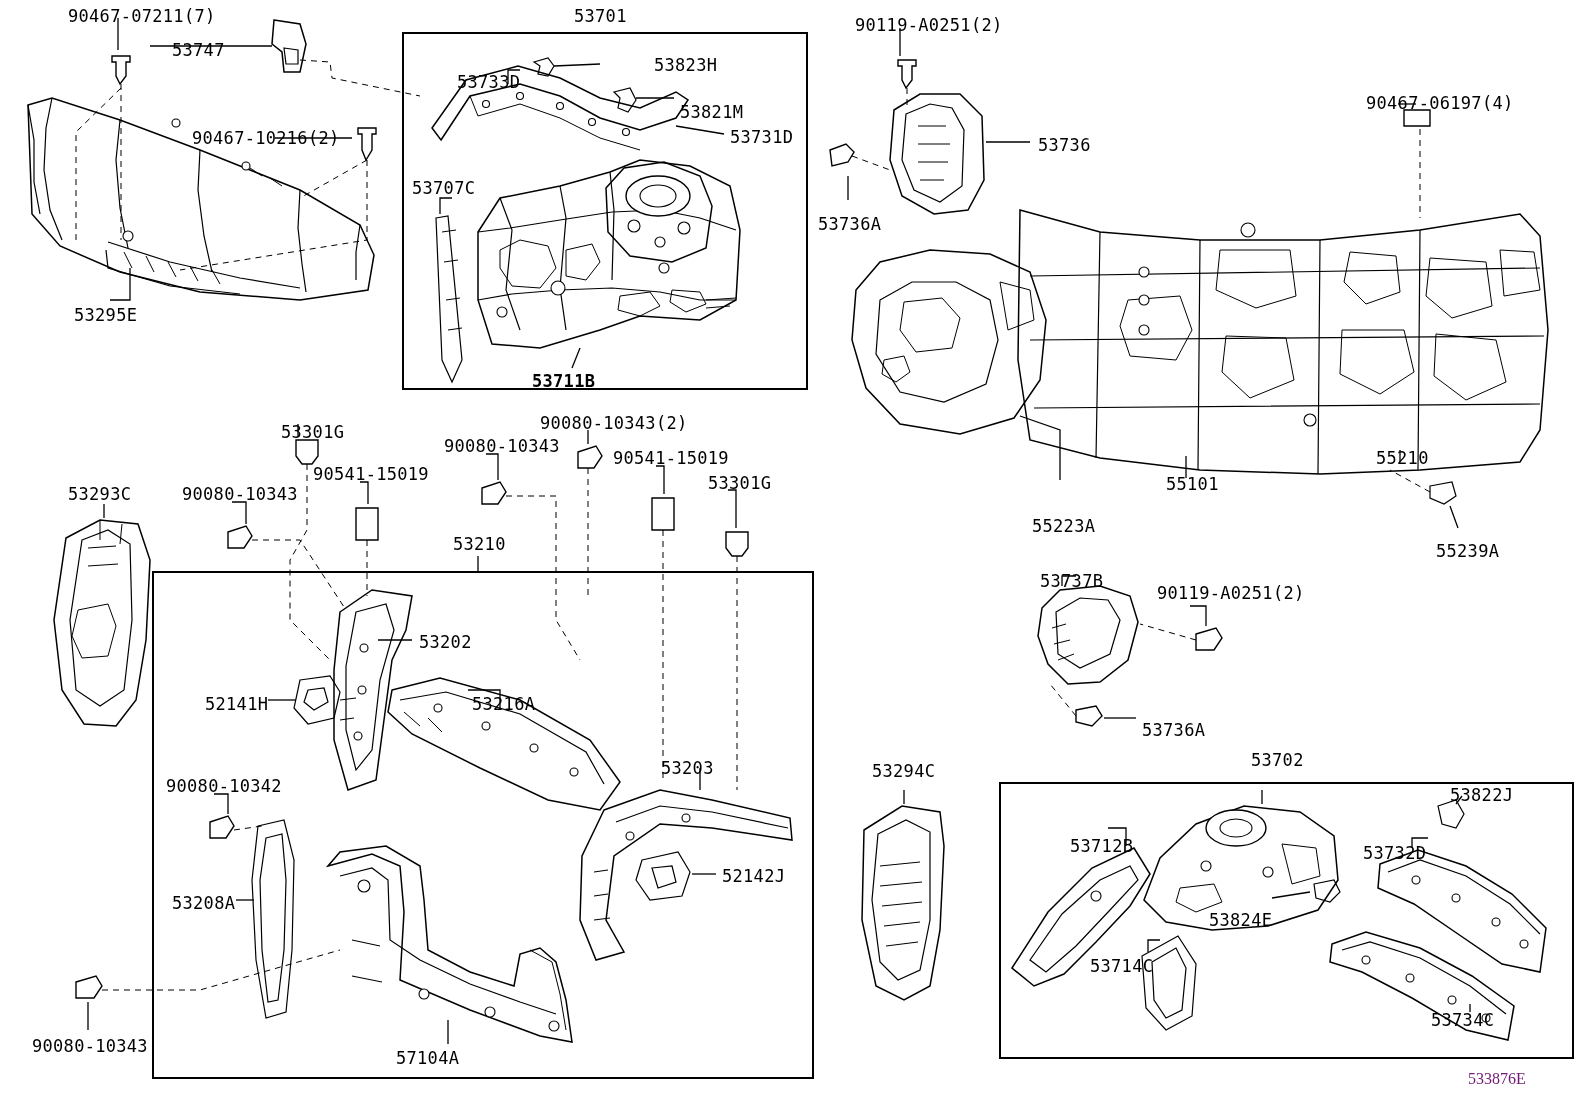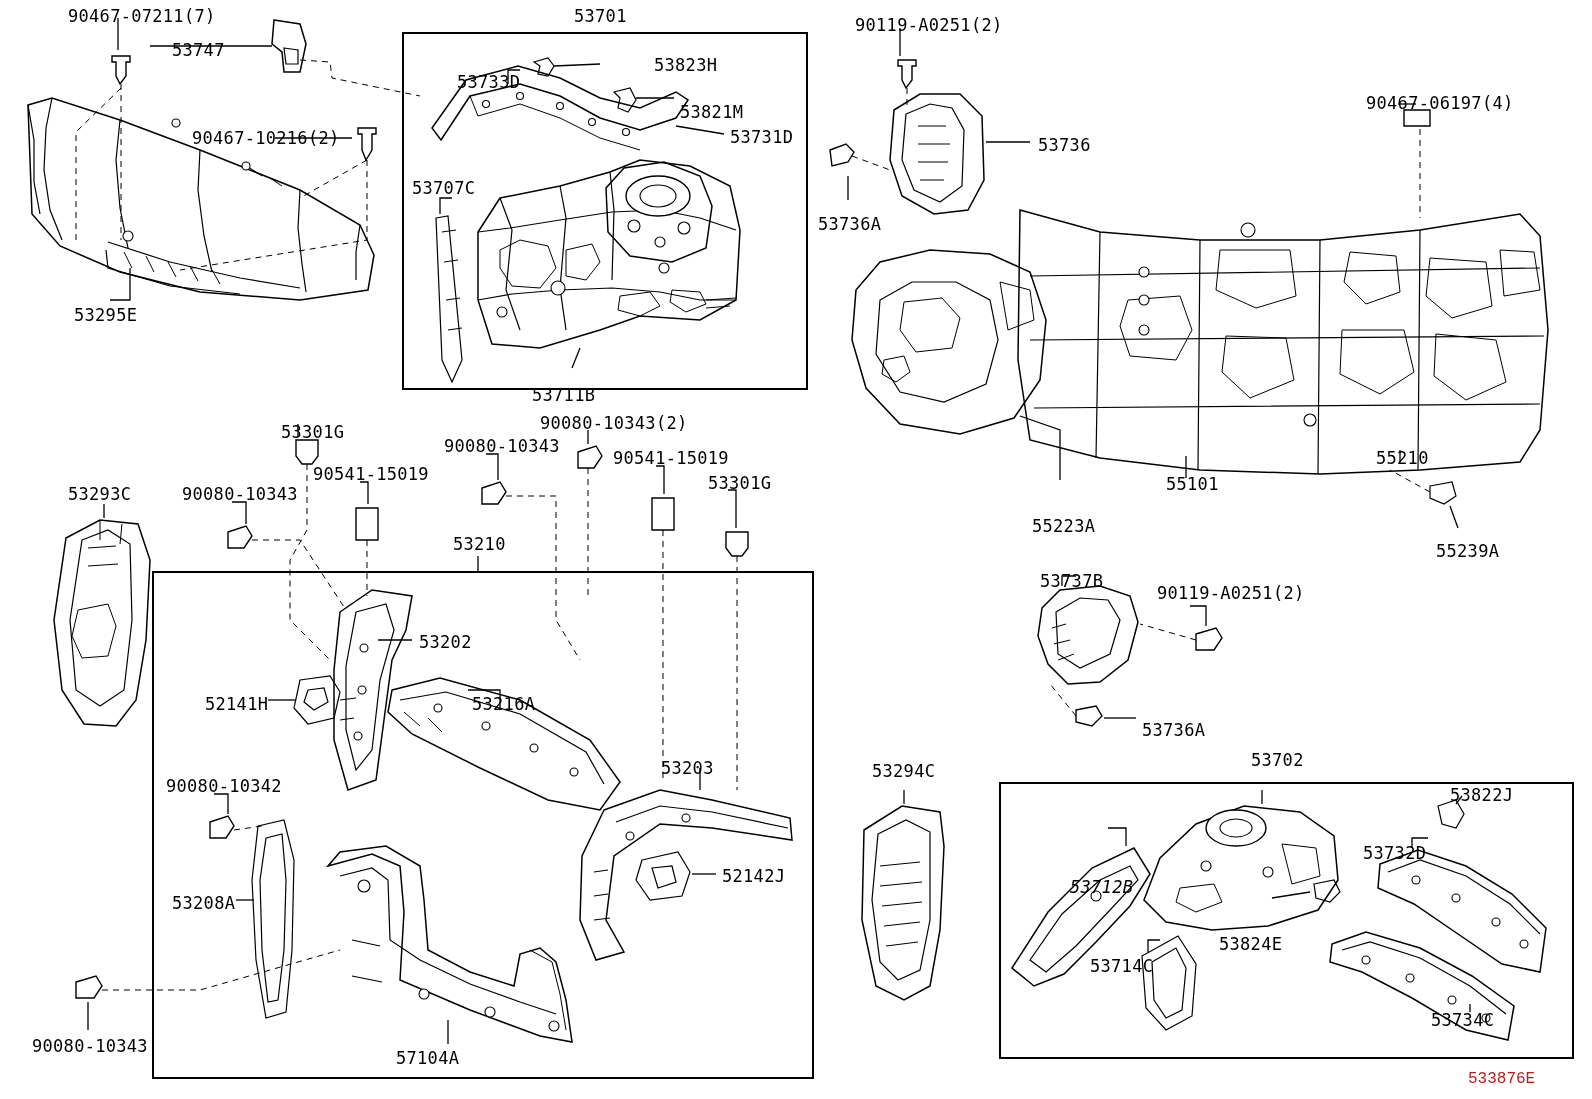--- a/index.html
+++ b/index.html
@@ -19,23 +19,23 @@
     position: absolute;
     font-family: "DejaVu Sans Mono", monospace;
     font-size: 17px;
     letter-spacing: 0.3px;
     color: #000000;
     white-space: nowrap;
     line-height: 1;
   }
   .sheetcode {
     position: absolute;
-    font-family: Liberation Mono, monospace;
+    font-family: Liberation Serif, serif;
     font-size: 16px;
-    color: #b91c1c;
+    color: #701a75;
     white-space: nowrap;
   }
   .box {
     position: absolute;
     border: 2px solid #000000;
     box-sizing: border-box;
     background: transparent;
   }
   svg.art {
     position: absolute;
@@ -372,21 +372,21 @@
   <div class="lbl" style="left:607px;top:57px;margin-left:47px;">53823H</div>
   <div class="lbl" style="left:680px;top:104px;">53821M</div>
   <div class="lbl" style="left:730px;top:129px;">53731D</div>
   <div class="lbl" style="left:855px;top:17px;">90119-A0251(2)</div>
   <div class="lbl" style="left:1038px;top:137px;">53736</div>
   <div class="lbl" style="left:818px;top:216px;">53736A</div>
   <div class="lbl" style="left:1366px;top:95px;">90467-06197(4)</div>
   <div class="lbl" style="left:192px;top:130px;">90467-10216(2)</div>
   <div class="lbl" style="left:412px;top:180px;">53707C</div>
   <div class="lbl" style="left:74px;top:307px;">53295E</div>
-  <div class="lbl" style="left:532px;top:387px;">53711B</div>
+  <div class="lbl" style="left:532px;top:373px;font-weight:bold;">53711B</div>
   <div class="lbl" style="left:1376px;top:450px;">55210</div>
   <div class="lbl" style="left:1166px;top:476px;">55101</div>
   <div class="lbl" style="left:1032px;top:518px;">55223A</div>
   <div class="lbl" style="left:1436px;top:543px;">55239A</div>
   <div class="lbl" style="left:281px;top:424px;">53301G</div>
   <div class="lbl" style="left:540px;top:415px;">90080-10343(2)</div>
   <div class="lbl" style="left:444px;top:438px;">90080-10343</div>
   <div class="lbl" style="left:313px;top:466px;">90541-15019</div>
   <div class="lbl" style="left:613px;top:450px;">90541-15019</div>
   <div class="lbl" style="left:708px;top:475px;">53301G</div>
@@ -395,24 +395,24 @@
   <div class="lbl" style="left:1040px;top:573px;">53737B</div>
   <div class="lbl" style="left:1157px;top:585px;">90119-A0251(2)</div>
   <div class="lbl" style="left:419px;top:634px;">53202</div>
   <div class="lbl" style="left:205px;top:696px;">52141H</div>
   <div class="lbl" style="left:472px;top:696px;">53216A</div>
   <div class="lbl" style="left:1142px;top:722px;">53736A</div>
   <div class="lbl" style="left:661px;top:760px;">53203</div>
   <div class="lbl" style="left:872px;top:763px;">53294C</div>
   <div class="lbl" style="left:166px;top:778px;">90080-10342</div>
   <div class="lbl" style="left:1434px;top:787px;margin-left:16px;">53822J</div>
-  <div class="lbl" style="left:1070px;top:879px;font-style:italic;">53712B</div>
+  <div class="lbl" style="left:1070px;top:838px;">53712B</div>
   <div class="lbl" style="left:1363px;top:845px;">53732D</div>
   <div class="lbl" style="left:722px;top:868px;">52142J</div>
-  <div class="lbl" style="left:1209px;top:936px;margin-left:10px;">53824E</div>
+  <div class="lbl" style="left:1209px;top:912px;">53824E</div>
   <div class="lbl" style="left:172px;top:895px;">53208A</div>
   <div class="lbl" style="left:1090px;top:958px;">53714C</div>
   <div class="lbl" style="left:1431px;top:1012px;">53734C</div>
   <div class="lbl" style="left:32px;top:1038px;">90080-10343</div>
   <div class="lbl" style="left:396px;top:1050px;">57104A</div>
 
   <div class="sheetcode" style="left:1468px;top:1070px;">533876E</div>
 
 </div>
 

